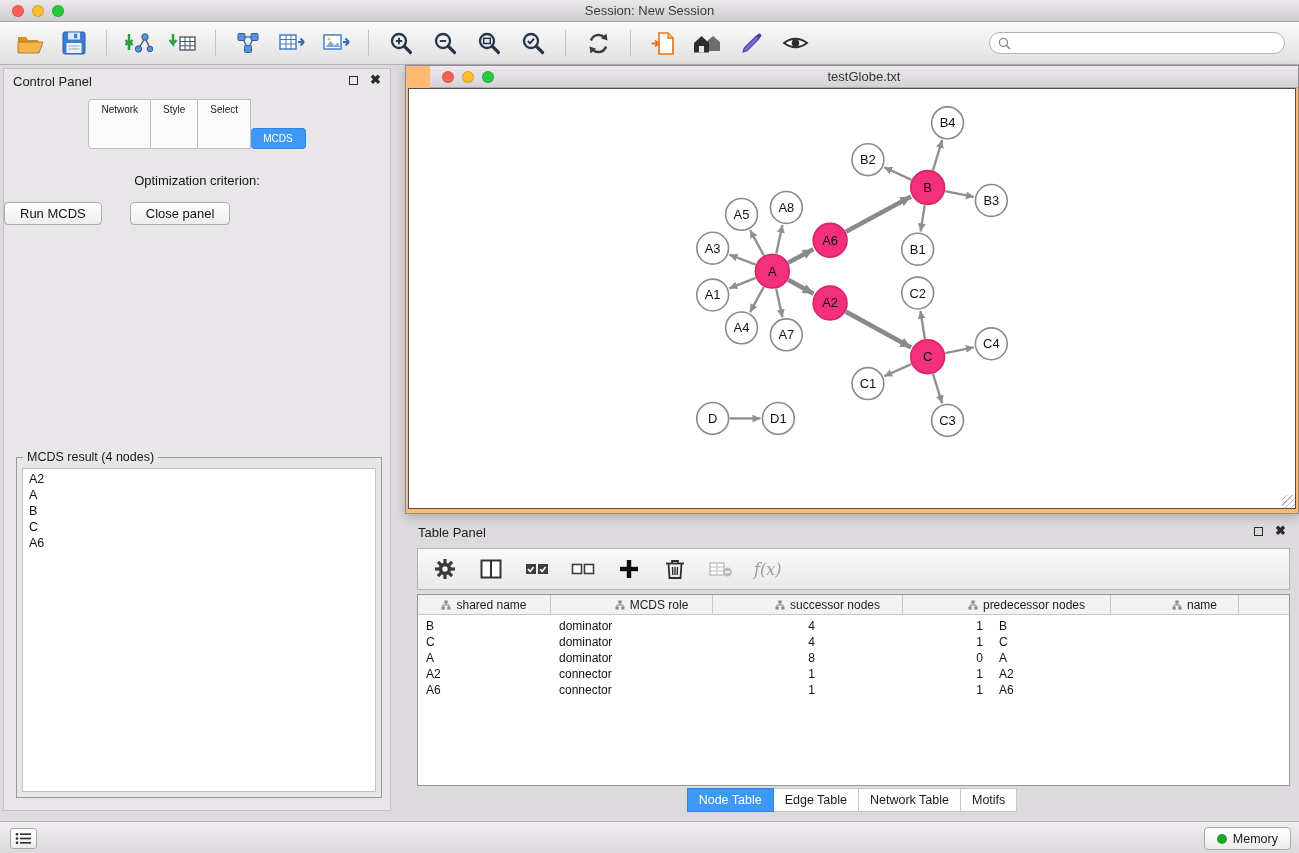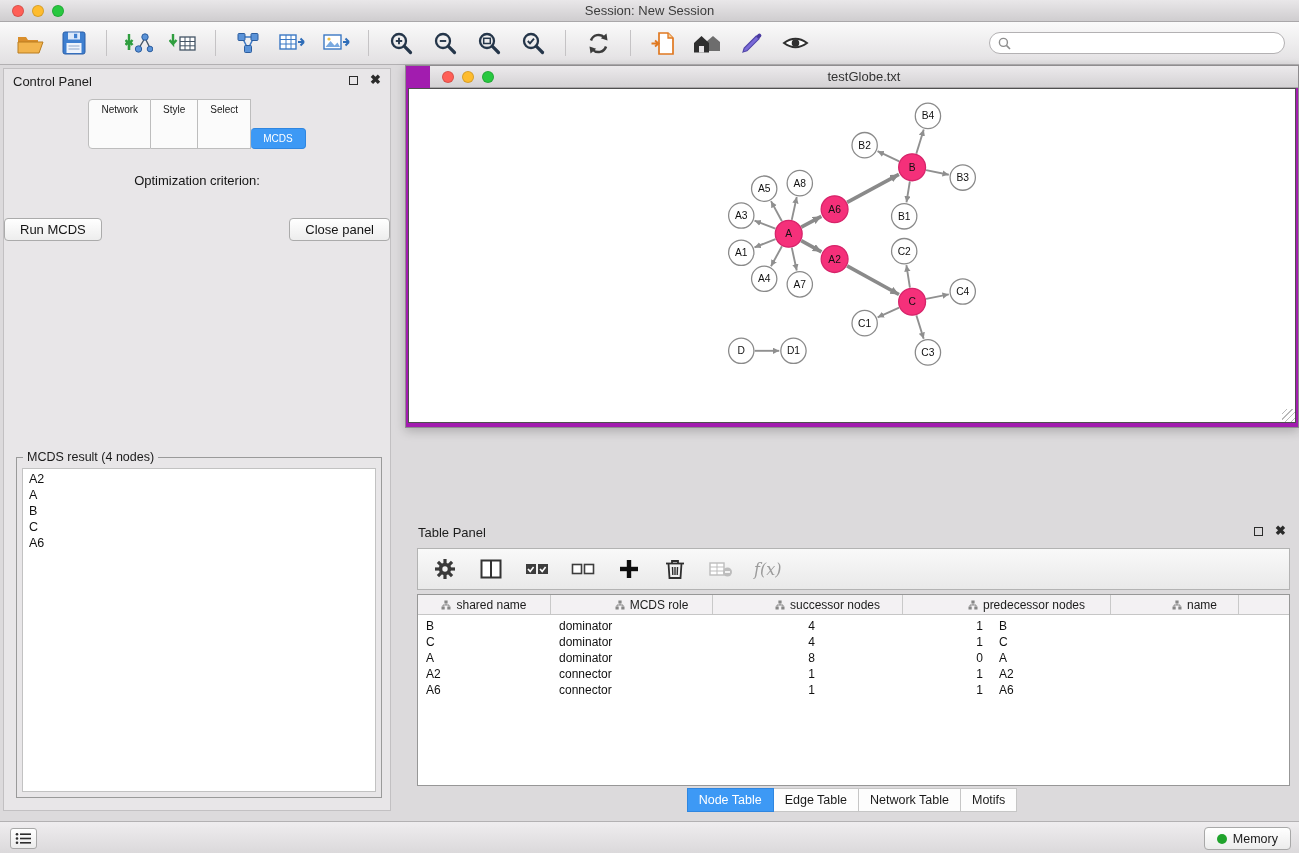--- a/index.html
+++ b/index.html
@@ -63,21 +63,21 @@
   .dropdown {
     position:relative; width:312px; height:23px; margin:13px auto 0;
     background:#fff; border:1px solid #a3a3a3; border-radius:3px;
     font-size:13px; color:#141414; display:flex; align-items:center; padding-left:8px;
   }
   .stepper {
     position:absolute; right:-1px; top:-1px; width:19px; height:23px;
     background:linear-gradient(#74b4f8,#2e7de8); border-radius:0 3px 3px 0;
     display:flex; align-items:center; justify-content:center;
   }
-  .btn-row { display:flex; justify-content:space-between; gap:40px; margin-top:30px; }
+  .btn-row { display:flex; justify-content:flex-start; gap:28px; margin-top:14px; }
   .btn {
     height:23px; padding:0 15px; font-size:13px; color:#141414; font-family:inherit;
     background:linear-gradient(#ffffff,#ededed); border:1px solid #ababab; border-radius:4px;
     display:flex; align-items:center;
   }
 
   .mcds-fieldset {
     position:absolute; left:12px; right:8px; top:388px; bottom:12px;
     border:1px solid #9a9a9a;
   }
@@ -86,22 +86,22 @@
     font-size:12.5px; color:#1a1a1a;
   }
   .result-box {
     position:absolute; left:5px; right:5px; top:10px; bottom:5px;
     background:#fff; border:1px solid #c2c2c2; overflow:hidden; padding-top:2px;
   }
   .result-item { font-size:12.5px; color:#111; padding:0 6px; line-height:16px; }
 
   
   .net-window {
-    position:absolute; left:405px; top:65px; width:894px; height:363px;
-    background:#a21caf; border:1px solid #8f8d8f; box-shadow:0 3px 10px rgba(0,0,0,.22);padding-left:24px;
+    position:absolute; left:405px; top:65px; width:894px; height:449px;
+    background:#fdba74; border:1px solid #8f8d8f; box-shadow:0 3px 10px rgba(0,0,0,.22);padding-left:24px;
   }
   .net-titlebar {
     position:relative; height:22px;
     background:linear-gradient(#eceaec,#d4d2d4); border-bottom:1px solid #a9a7a9;
     display:flex; align-items:center; justify-content:center; font-size:13px; color:#333;
   }
   .net-canvas {
     position:absolute; left:2px; right:2px; top:22px; bottom:4px;
     background:#fff; border:1px solid #4f4f4f;
   }

